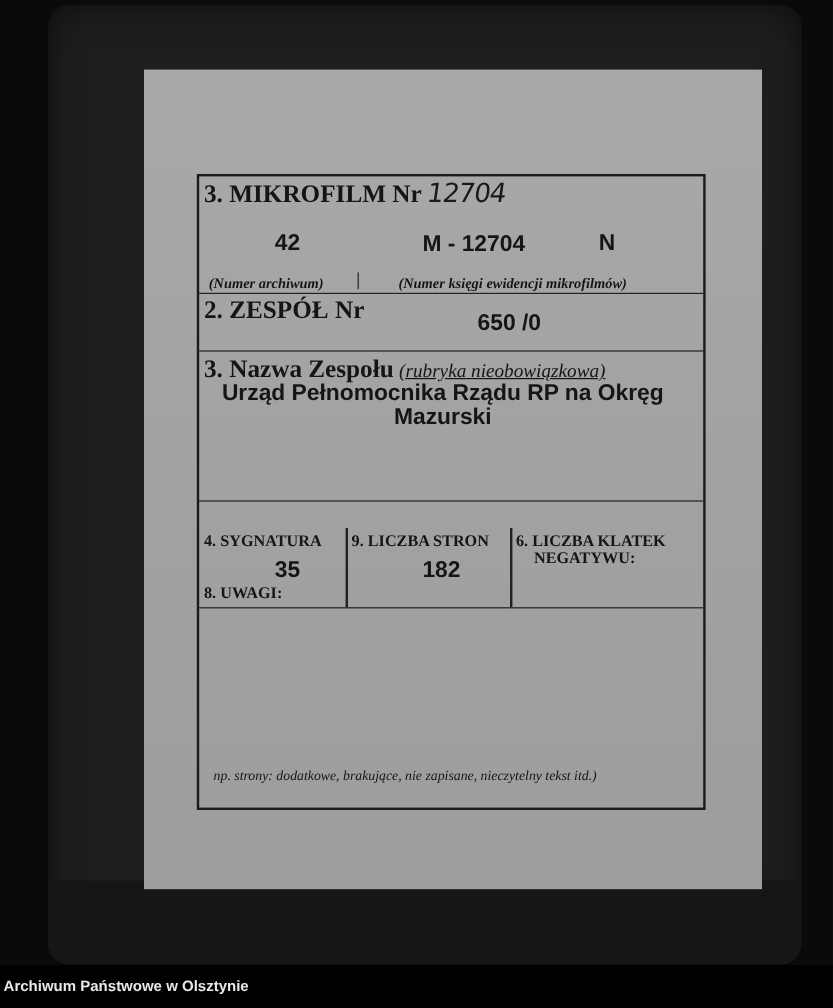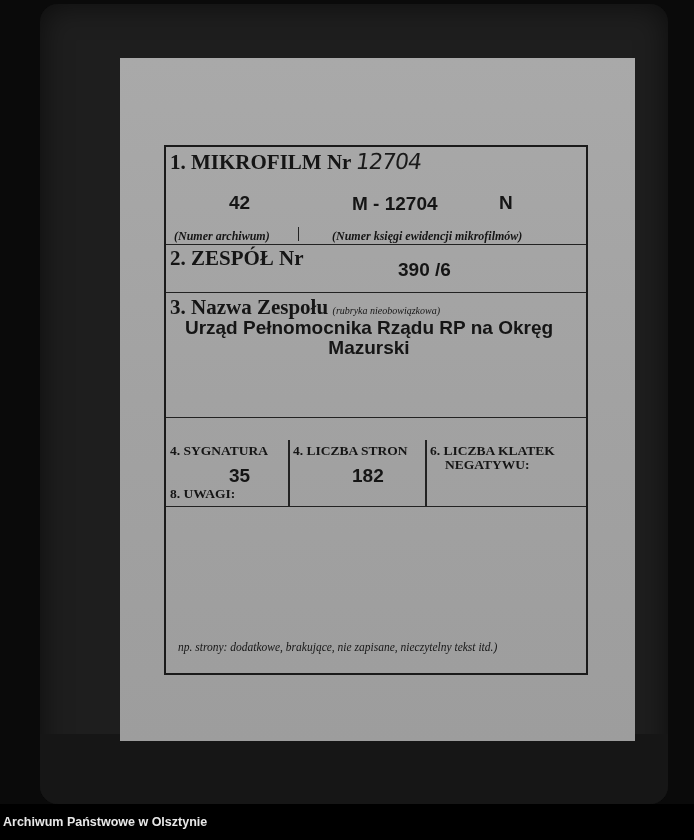--- a/index.html
+++ b/index.html
@@ -34,21 +34,21 @@
     .r3 { top: 145px; height: 125px; }
     .r4 { top: 264px; height: 66px; margin-top: 29px; }
     .r5 { top: 336px; bottom: 0; border-bottom: none; }
 
     .abs { position: absolute; white-space: nowrap; }
     .h1 { font-size: 21px; }
     .hand { font-family: "DejaVu Sans", sans-serif; font-weight: normal; font-size: 22px; letter-spacing: -1px; transform: skewX(-8deg); display: inline-block; color: #1a1a1a; }
     .val { font-weight: bold; font-size: 19px; }
     .sub { font-family: "Liberation Serif", serif; font-style: italic; font-weight: bold; font-size: 12px; }
     .sep { position: absolute; left: 132px; top: 80px; width: 1px; height: 14px; background: #222; }
-    .subitalic { font-family: "Liberation Serif", serif; font-style: italic; font-weight: normal; font-size: 10px; }
+    .subitalic { font-family: "Liberation Serif", serif; font-style: italic; font-weight: normal; font-size: 16px; text-decoration: underline; }
     .vline { position: absolute; top: 0; bottom: 0; width: 1.5px; background: #222; }
     .small-h { font-size: 13.5px; }
     .note { font-family: "Liberation Serif", serif; font-style: italic; font-size: 11.5px; line-height: 15px; }
     .footer {
       position: absolute; left: 0; right: 0; bottom: 0; height: 36px; background: #000;
     }
     .footer span {
       position: absolute; left: 3px; top: 11px; color: #e8e8e8; font-weight: bold; font-size: 12.5px;
     }
   </style>
@@ -56,51 +56,51 @@
 <body>
 
 <div class="film-frame"></div>
 
 <div class="card"></div>
 
 <div class="form">
 
   <div class="row r1">
     <div class="abs serif h1" style="left:4px; top:2px;">
-      <span>1. MIKROFILM Nr</span>
+      <span>3. MIKROFILM Nr</span>
       <span class="hand">12704</span>
     </div>
     <div class="abs val" style="left:63px; top:45px;">42</div>
     <div class="abs val" style="left:186px; top:46px;">M - 12704</div>
     <div class="abs val" style="left:333px; top:45px;">N</div>
     <div class="abs sub" style="left:8px; top:82px;">(Numer archiwum)</div>
     <div class="sep"></div>
     <div class="abs sub" style="left:166px; top:82px;">(Numer księgi ewidencji mikrofilmów)</div>
   </div>
 
   <div class="row r2">
     <div class="abs serif h1" style="left:4px; top:2px;">2. ZESPÓŁ Nr</div>
-    <div class="abs val" style="left:232px; top:15px;">390 /6</div>
+    <div class="abs val" style="left:232px; top:15px;">650 /0</div>
   </div>
 
   <div class="row r3">
     <div class="abs" style="left:4px; top:3px;">
       <span class="serif h1">3. Nazwa Zespołu</span>
       <span class="subitalic">(rubryka nieobowiązkowa)</span>
     </div>
     <div class="abs val" style="left:0; right:0; top:25px; text-align:center; padding-right:14px;">Urząd Pełnomocnika Rządu RP na Okręg</div>
     <div class="abs val" style="left:0; right:0; top:45px; text-align:center; padding-right:14px;">Mazurski</div>
   </div>
 
   <div class="row r4">
     <div class="vline" style="left:122px;"></div>
     <div class="vline" style="left:259px;"></div>
     <div class="abs serif small-h" style="left:4px; top:3px;">4. SYGNATURA</div>
     <div class="abs val" style="left:63px; top:25px;">35</div>
-    <div class="abs serif small-h" style="left:127px; top:3px;">4. LICZBA STRON</div>
+    <div class="abs serif small-h" style="left:127px; top:3px;">9. LICZBA STRON</div>
     <div class="abs val" style="left:186px; top:25px;">182</div>
     <div class="abs serif small-h" style="left:264px; top:3px;">6. LICZBA KLATEK</div>
     <div class="abs serif small-h" style="left:279px; top:17px;">NEGATYWU:</div>
   </div>
 
   <div class="row r5">
     <div class="abs serif small-h" style="left:4px; top:3px;">8. UWAGI:</div>
     <div class="abs note" style="left:12px; top:157px;">np. strony: dodatkowe, brakujące, nie zapisane, nieczytelny tekst itd.)</div>
   </div>
 

